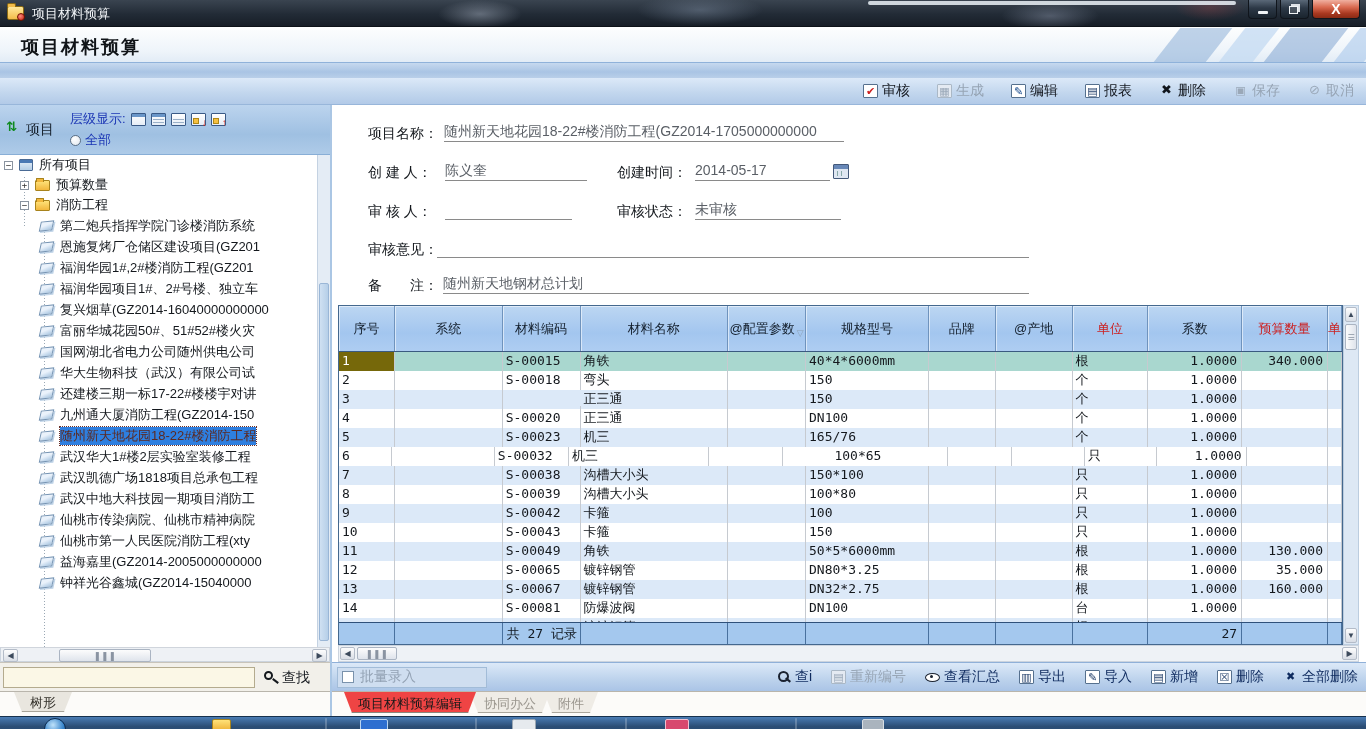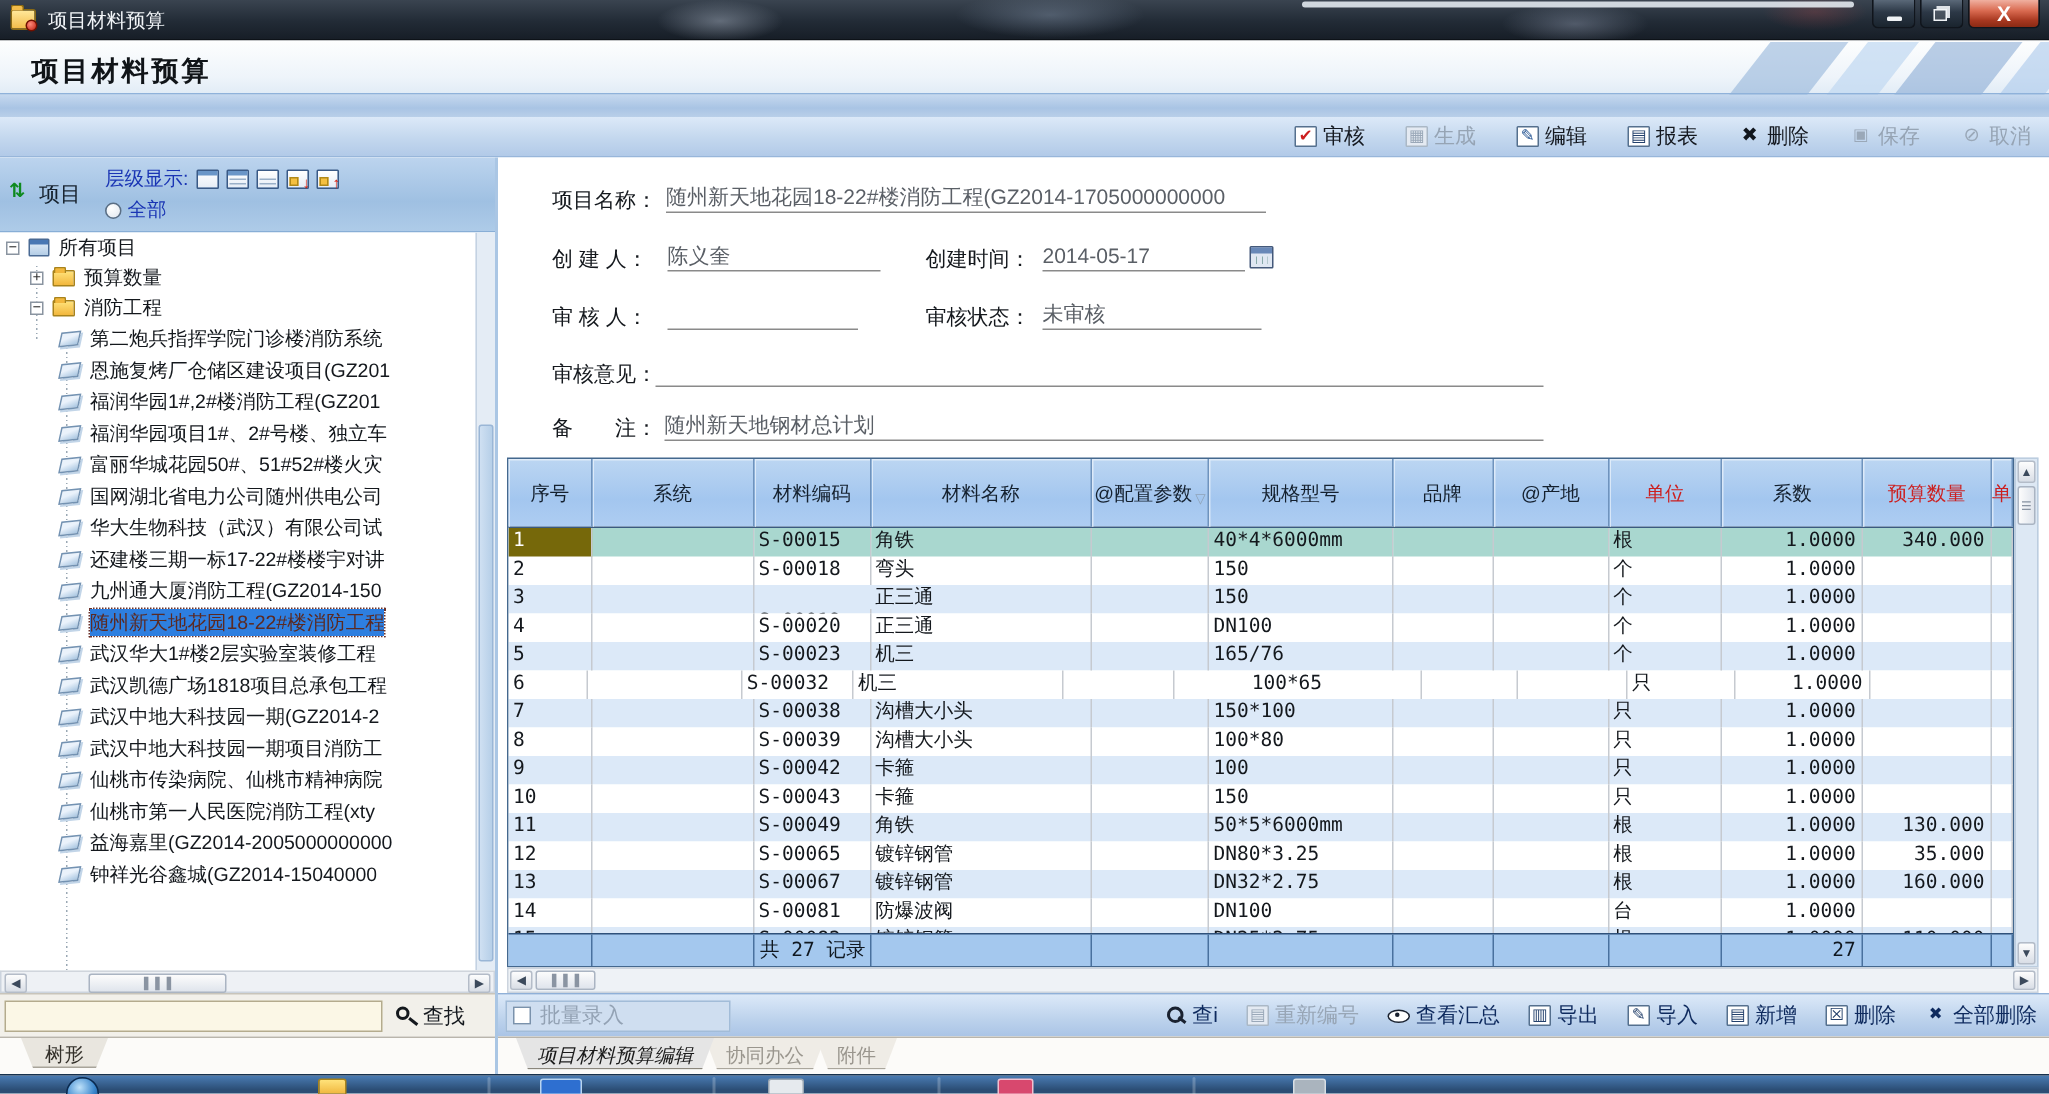--- a/index.html
+++ b/index.html
@@ -199,21 +199,21 @@
     background:#1a2230; transform:rotate(38deg); }
   .ic-eye { position:relative; width:15px; height:14px; margin-right:4px; }
   .ic-eye::before { content:""; position:absolute; left:0; top:3px; width:13px; height:7px;
     border:1px solid #1a2230; border-radius:50%; background:#fff; }
   .ic-eye::after { content:""; position:absolute; left:5px; top:5px; width:3px; height:3px; background:#1a2230; border-radius:50%; }
 
   
   #tabsrow { position:relative; height:25px; background:#fcfbf9; border-top:1px solid #b9b5ac; display:flex; padding-left:12px; }
   .btab { height:21px; padding:3px 14px 0 14px; font-size:13px; margin-right:-6px; color:#9a968e;
     background:#efece6; box-shadow:inset 0 -1px 0 #aaa69c; }
-  .btab.active { background:#e5e5e5; color:#1a1a1a; box-shadow:inset 0 -1px 0 #8a867c; z-index:2;font-style:italic; }
+  .btab.active { background:#ef4444; color:#1a1a1a; box-shadow:inset 0 -1px 0 #8a867c; z-index:2; }
 
   
   #taskbar { position:absolute; left:0; bottom:0; width:1366px; height:13px;
     background:linear-gradient(#4a7cb4,#2b4d74 80%); border-top:1px solid #16304c; }
   .tb-sep { position:absolute; top:1px; width:2px; height:12px; background:rgba(255,255,255,.22); border-radius:1px; }
   #start-orb { position:absolute; left:44px; top:1px; width:22px; height:22px; border-radius:50%;
     background:radial-gradient(circle at 40% 30%, #bfe2fa, #3a86cc 55%, #11427e); border:1px solid #0a2a50; }
   .tb-ico { position:absolute; top:2px; border-radius:2px 2px 0 0; }
 </style>
 </head>
@@ -348,20 +348,24 @@
       <div class="trow leaf">
         <span class="leaf-ico"></span>
         <span class="tlabel">福润华园1#,2#楼消防工程(GZ201</span>
       </div>
       <div class="trow leaf">
         <span class="leaf-ico"></span>
         <span class="tlabel">福润华园项目1#、2#号楼、独立车</span>
       </div>
       <div class="trow leaf">
         <span class="leaf-ico"></span>
+        <span class="tlabel">复兴烟草(GZ2014-16040000000000</span>
+      </div>
+      <div class="trow leaf">
+        <span class="leaf-ico"></span>
         <span class="tlabel">富丽华城花园50#、51#52#楼火灾</span>
       </div>
       <div class="trow leaf">
         <span class="leaf-ico"></span>
         <span class="tlabel">国网湖北省电力公司随州供电公司</span>
       </div>
       <div class="trow leaf">
         <span class="leaf-ico"></span>
         <span class="tlabel">华大生物科技（武汉）有限公司试</span>
       </div>
@@ -377,24 +381,20 @@
         <span class="leaf-ico"></span>
         <span class="tlabel sel">随州新天地花园18-22#楼消防工程</span>
       </div>
       <div class="trow leaf">
         <span class="leaf-ico"></span>
         <span class="tlabel">武汉华大1#楼2层实验室装修工程</span>
       </div>
       <div class="trow leaf">
         <span class="leaf-ico"></span>
         <span class="tlabel">武汉凯德广场1818项目总承包工程</span>
-      </div>
-      <div class="trow leaf">
-        <span class="leaf-ico"></span>
-        <span class="tlabel">武汉中地大科技园一期(GZ2014-2</span>
       </div>
       <div class="trow leaf">
         <span class="leaf-ico"></span>
         <span class="tlabel">武汉中地大科技园一期项目消防工</span>
       </div>
       <div class="trow leaf">
         <span class="leaf-ico"></span>
         <span class="tlabel">仙桃市传染病院、仙桃市精神病院</span>
       </div>
       <div class="trow leaf">

